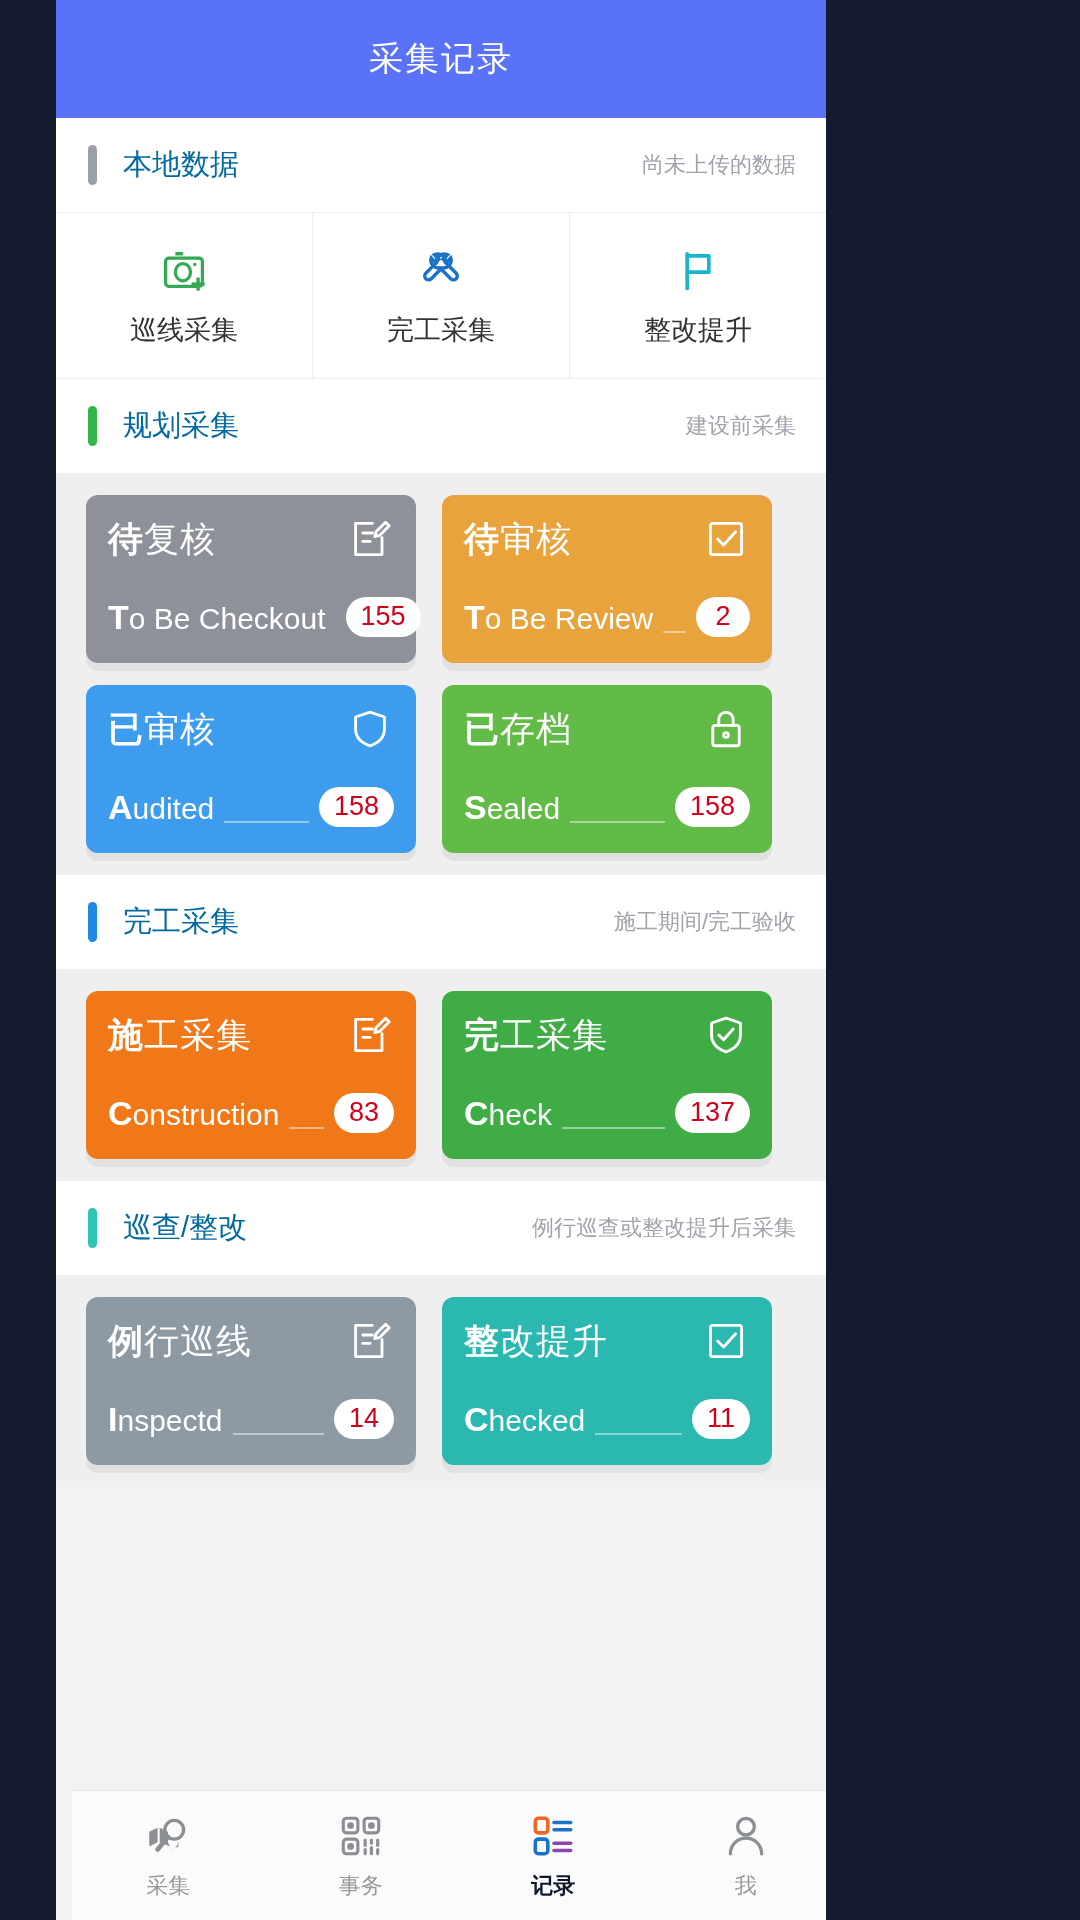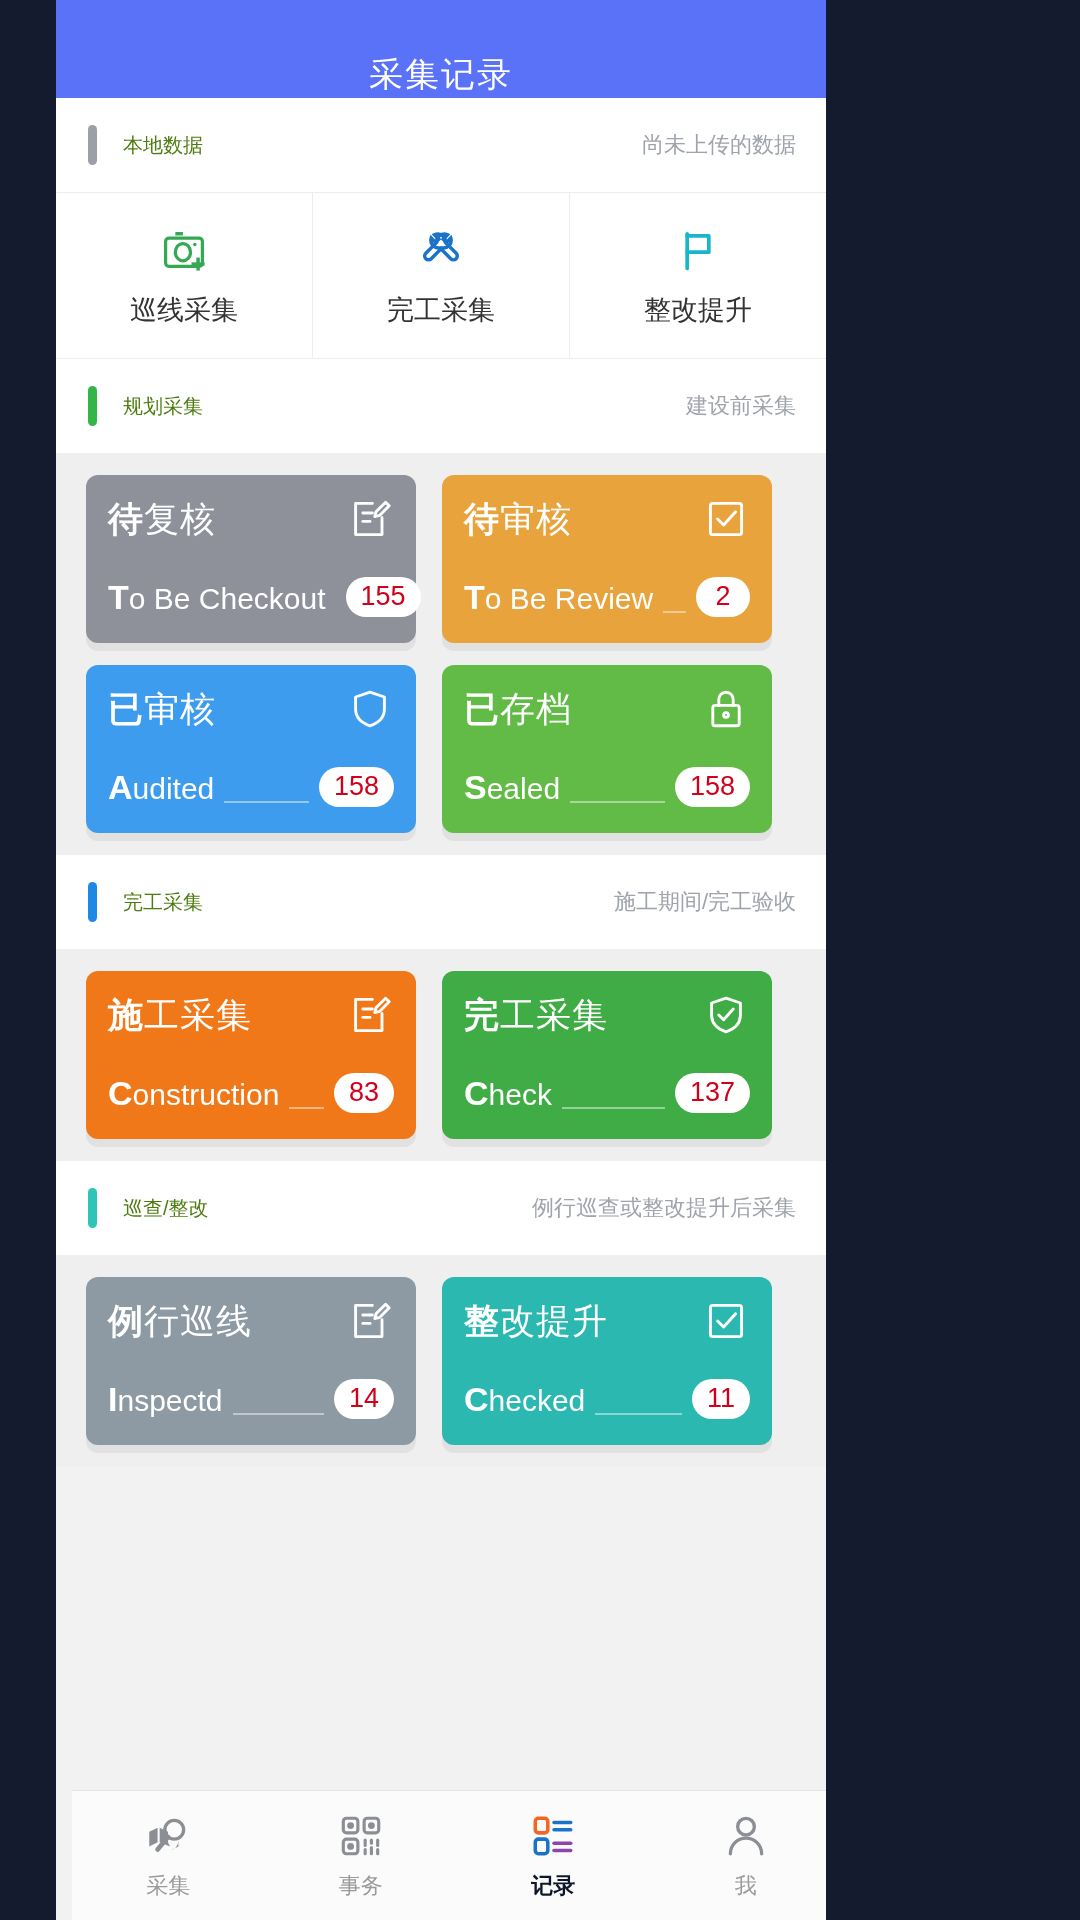--- a/index.html
+++ b/index.html
@@ -12,23 +12,23 @@
   .phone {
     position: absolute;
     left: 56px; top: 0;
     width: 770px; height: 1920px;
     background: #f2f2f2;
     overflow: hidden;
   }
 
   
   .header {
-    height: 98px;
+    height: 118px;
     background: #5a72f8;
-    display: flex; align-items: flex-end; justify-content: center;
+    display: flex; align-items: center; justify-content: center;
   }
   .header-title {
     color: #ffffff;
     font-size: 34px;
     letter-spacing: 2px;
   }
 
   
   .section-head {
     background: #ffffff;
@@ -36,22 +36,22 @@
     display: flex; align-items: center;
     padding: 0 30px 0 32px;
   }
   .accent-bar {
     width: 9px; height: 40px;
     border-radius: 5px;
     margin-right: 26px;
     flex: 0 0 auto;
   }
   .section-title {
-    font-size: 20px;
-    color: #4d7c0f;
+    font-size: 29px;
+    color: #0369a1;
     flex: 1 1 auto;
   }
   .section-note {
     font-size: 22px;
     color: #9fa3ab;
   }
 
   
   .quick-row {
     display: flex;

